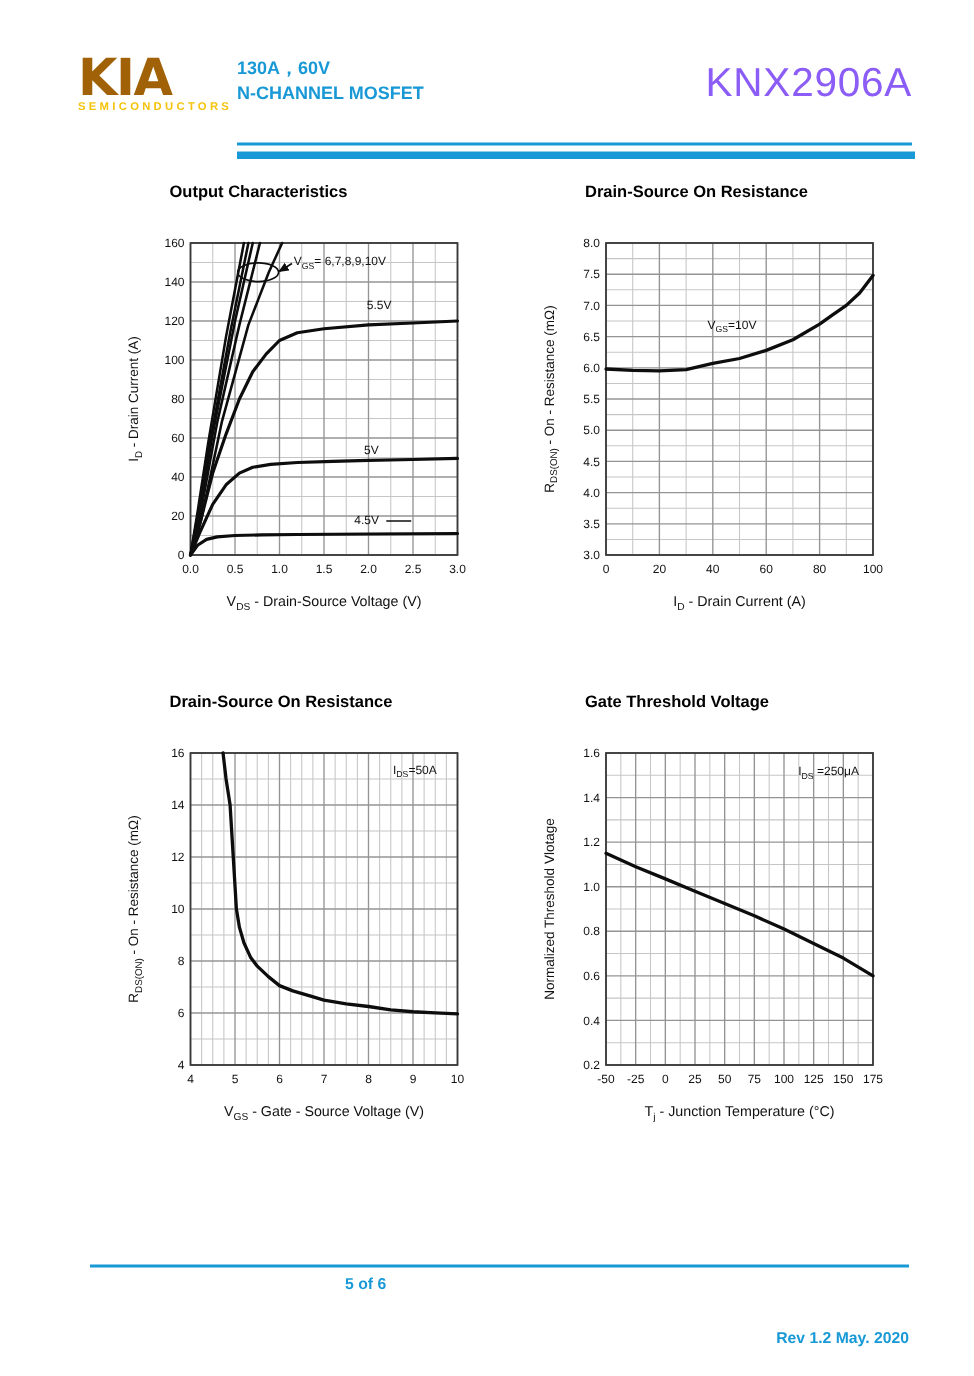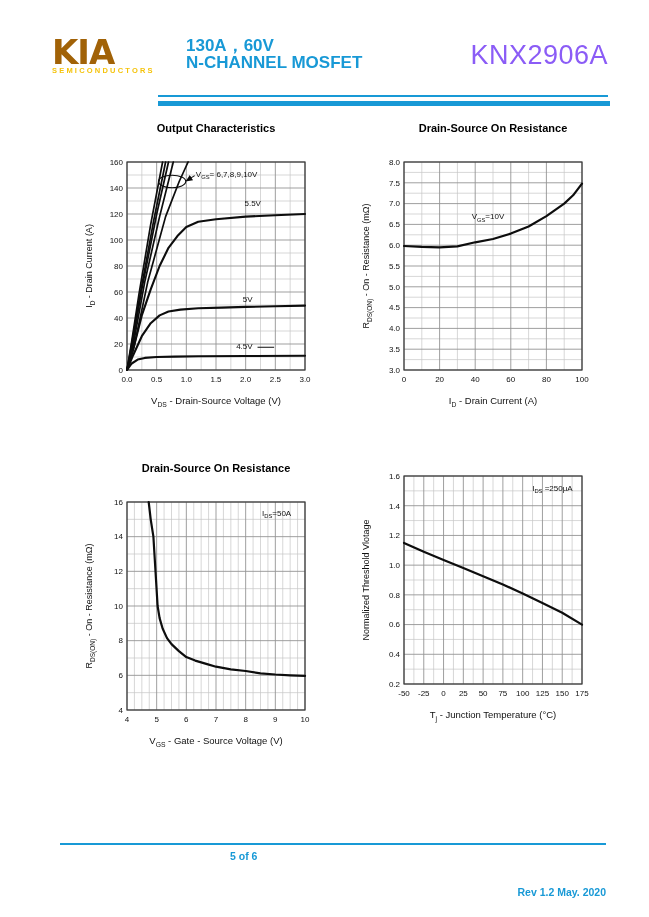--- a/index.html
+++ b/index.html
@@ -3,29 +3,29 @@
 <meta charset="utf-8">
 <style>
   html,body{margin:0;padding:0;background:#ffffff;}
   body{width:649px;height:917px;position:relative;overflow:hidden;
        font-family:"Liberation Sans",sans-serif;color:#111;}
   .abs{position:absolute;}
   
   .logo-main{left:52px;top:28px;font-family:"DejaVu Sans",sans-serif;
     font-weight:800;font-size:34px;line-height:48px;letter-spacing:-1px;color:#a16207;}
   .logo-sub{left:52px;top:66px;font-size:7.5px;font-weight:bold;letter-spacing:2.2px;color:#f5c30b;}
-  .hdr-sub{left:158px;top:37px;color:#1899d6;font-weight:bold;font-size:17px;line-height:17px;margin-left:28px;}
+  .hdr-sub{left:158px;top:37px;color:#1899d6;font-weight:bold;font-size:12px;line-height:17px;}
   .part-no{left:358px;top:40px;width:250px;text-align:right;color:#8b5cf6;
     font-size:27px;font-weight:500;letter-spacing:0.5px;}
   .rule-thin{left:158px;top:95px;width:450px;height:2px;background:#1899d6;}
   .rule-thick{left:158px;top:101px;width:452px;height:5px;background:#1899d6;}
   
   .chart{width:238px;}
   .chart-title{box-sizing:border-box;width:238px;padding-left:32px;height:26px;
-    text-align:center;font-size:11px;font-weight:bold;color:#000;}
+    text-align:left;font-size:11px;font-weight:bold;color:#000;}
   .chart svg{display:block;}
   
   .footer-rule{left:60px;top:843px;width:546px;height:2px;background:#1899d6;}
   .footer-page{left:230px;top:850px;width:130px;text-align:left;
     color:#1899d6;font-weight:bold;font-size:10.5px;}
   .footer-rev{left:440px;top:850px;width:166px;text-align:right;
     color:#1899d6;font-weight:bold;font-size:10.5px;margin-top:36px;}
 </style>
 </head>
 <body>
@@ -232,20 +232,21 @@
       <text x="42" y="120.8" text-anchor="end" font-size="8" fill="#111" font-family="&quot;Liberation Sans&quot;,sans-serif"><tspan>10</tspan></text>
       <text x="42" y="86.13333333333334" text-anchor="end" font-size="8" fill="#111" font-family="&quot;Liberation Sans&quot;,sans-serif"><tspan>12</tspan></text>
       <text x="42" y="51.466666666666654" text-anchor="end" font-size="8" fill="#111" font-family="&quot;Liberation Sans&quot;,sans-serif"><tspan>14</tspan></text>
       <text x="42" y="16.8" text-anchor="end" font-size="8" fill="#111" font-family="&quot;Liberation Sans&quot;,sans-serif"><tspan>16</tspan></text>
       <text x="135" y="256" text-anchor="middle" font-size="9.5" fill="#111" font-family="&quot;Liberation Sans&quot;,sans-serif"><tspan>V</tspan><tspan font-size="6.8" dy="2.7">GS</tspan><tspan dy="-2.7"> - Gate - Source Voltage (V)</tspan></text>
       <text x="11" y="118" text-anchor="middle" font-size="9" fill="#111" font-family="&quot;Liberation Sans&quot;,sans-serif" transform="rotate(-90 11 118)"><tspan>R</tspan><tspan font-size="6.5" dy="2.5">DS(ON)</tspan><tspan dy="-2.5"> - On - Resistance (mΩ)</tspan></text>
     </svg>
 </div>
 
 <div class="abs chart" style="left:358px;top:462px;">
+  <div class="chart-title">Gate Threshold Voltage</div>
   <svg width="238" height="266">
       <line x1="55.888888888888886" y1="14" x2="55.888888888888886" y2="222" stroke="#c6c6c6" stroke-width="0.7"></line>
       <line x1="75.66666666666666" y1="14" x2="75.66666666666666" y2="222" stroke="#c6c6c6" stroke-width="0.7"></line>
       <line x1="95.44444444444446" y1="14" x2="95.44444444444446" y2="222" stroke="#c6c6c6" stroke-width="0.7"></line>
       <line x1="115.22222222222223" y1="14" x2="115.22222222222223" y2="222" stroke="#c6c6c6" stroke-width="0.7"></line>
       <line x1="135" y1="14" x2="135" y2="222" stroke="#c6c6c6" stroke-width="0.7"></line>
       <line x1="154.77777777777777" y1="14" x2="154.77777777777777" y2="222" stroke="#c6c6c6" stroke-width="0.7"></line>
       <line x1="174.55555555555554" y1="14" x2="174.55555555555554" y2="222" stroke="#c6c6c6" stroke-width="0.7"></line>
       <line x1="194.33333333333334" y1="14" x2="194.33333333333334" y2="222" stroke="#c6c6c6" stroke-width="0.7"></line>
       <line x1="214.11111111111111" y1="14" x2="214.11111111111111" y2="222" stroke="#c6c6c6" stroke-width="0.7"></line>

